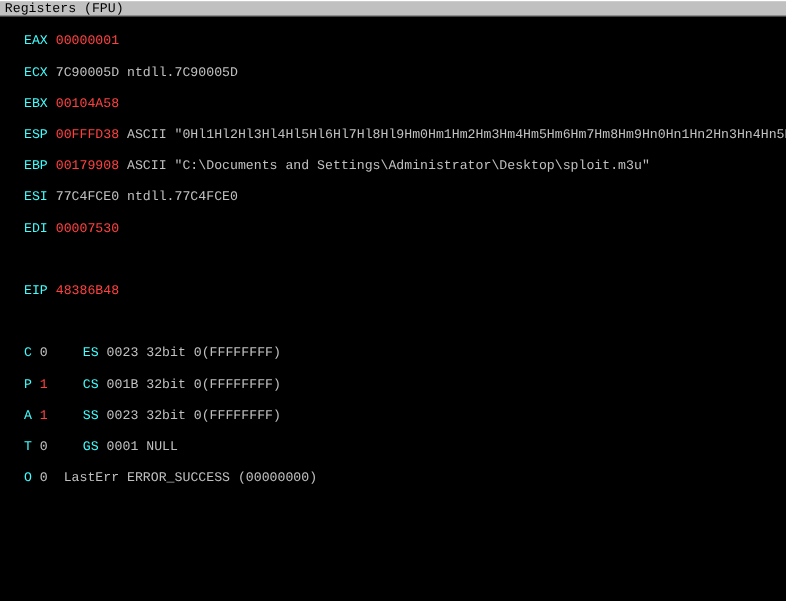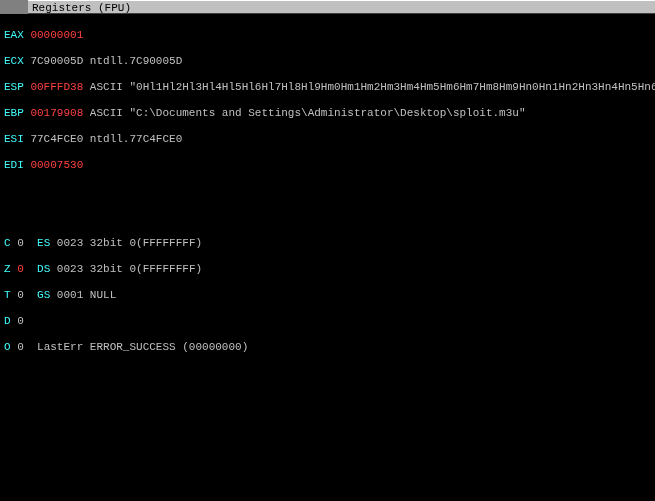--- a/index.html
+++ b/index.html
@@ -14,54 +14,55 @@
   }
   .title-bar {
     background: #c0c0c0;
     color: #000;
     padding: 1px 4px;
     border-top: 1px solid #fff;
     border-bottom: 1px solid #404040;
     font-weight: normal;
     font-size: 11px;
     height: 14px;
-    margin-left: 28px;
   }
   .content {
     background: #000;
     color: #c0c0c0;
     padding: 2px 4px;
     height: 487px;
     overflow: hidden;
     white-space: pre;
   }
-  .lbl { color: #40ffff; }
+  .lbl { color: #40ffff; margin-left: 16px; }
   .val { color: #c0c0c0; }
   .hot { color: #ff4040; }
   .blk-line { height: 13px; }
   .row { white-space: pre; }
 </style>
 </head>
 <body>
 
 <div class="title-bar">Registers (FPU)</div>
 
 <div class="content">
 <div class="row"><span class="lbl">EAX</span> <span class="hot">00000001</span><span class="val"></span></div>
 <div class="row"><span class="lbl">ECX</span> <span class="val">7C90005D</span><span class="val"> ntdll.7C90005D</span></div>
+<div class="row"><span class="lbl">EBX</span> <span class="hot">00104A58</span><span class="val"></span></div>
 <div class="row"><span class="lbl">ESP</span> <span class="hot">00FFFD38</span><span class="val"> ASCII "0Hl1Hl2Hl3Hl4Hl5Hl6Hl7Hl8Hl9Hm0Hm1Hm2Hm3Hm4Hm5Hm6Hm7Hm8Hm9Hn0Hn1Hn2Hn3Hn4Hn5Hn6Hn7Hn8Hn9H</span></div>
 <div class="row"><span class="lbl">EBP</span> <span class="hot">00179908</span><span class="val"> ASCII "C:\Documents and Settings\Administrator\Desktop\sploit.m3u"</span></div>
 <div class="row"><span class="lbl">ESI</span> <span class="val">77C4FCE0</span><span class="val"> ntdll.77C4FCE0</span></div>
 <div class="row"><span class="lbl">EDI</span> <span class="hot">00007530</span><span class="val"></span></div>
 <div class="blk-line"></div>
+<div class="row"><span class="lbl">EIP</span> <span class="hot">48386B48</span><span class="val"></span></div>
 <div class="blk-line"></div>
 <div class="row"><span class="lbl">C</span> <span class="val">0</span>  <span class="lbl">ES</span> <span class="val">0023</span> <span class="val">32bit 0(FFFFFFFF)</span></div>
-<div class="row"><span class="lbl">Z</span> <span class="hot">0</span>  <span class="lbl">DS</span> <span class="val">0023</span> <span class="val">32bit 0(FFFFFFFF)</span></div>
+<div class="row"><span class="lbl">P</span> <span class="hot">1</span>  <span class="lbl">CS</span> <span class="val">001B</span> <span class="val">32bit 0(FFFFFFFF)</span></div>
+<div class="row"><span class="lbl">A</span> <span class="hot">1</span>  <span class="lbl">SS</span> <span class="val">0023</span> <span class="val">32bit 0(FFFFFFFF)</span></div>
 <div class="row"><span class="lbl">T</span> <span class="val">0</span>  <span class="lbl">GS</span> <span class="val">0001</span> <span class="val">NULL</span></div>
-<div class="row"><span class="lbl">D</span> <span class="val">0</span><span class="val"></span></div>
 <div class="row"><span class="lbl">O</span> <span class="val">0</span>  <span class="val">LastErr ERROR_SUCCESS (00000000)</span></div>
 
 
 
 
 
 
 
 
 

